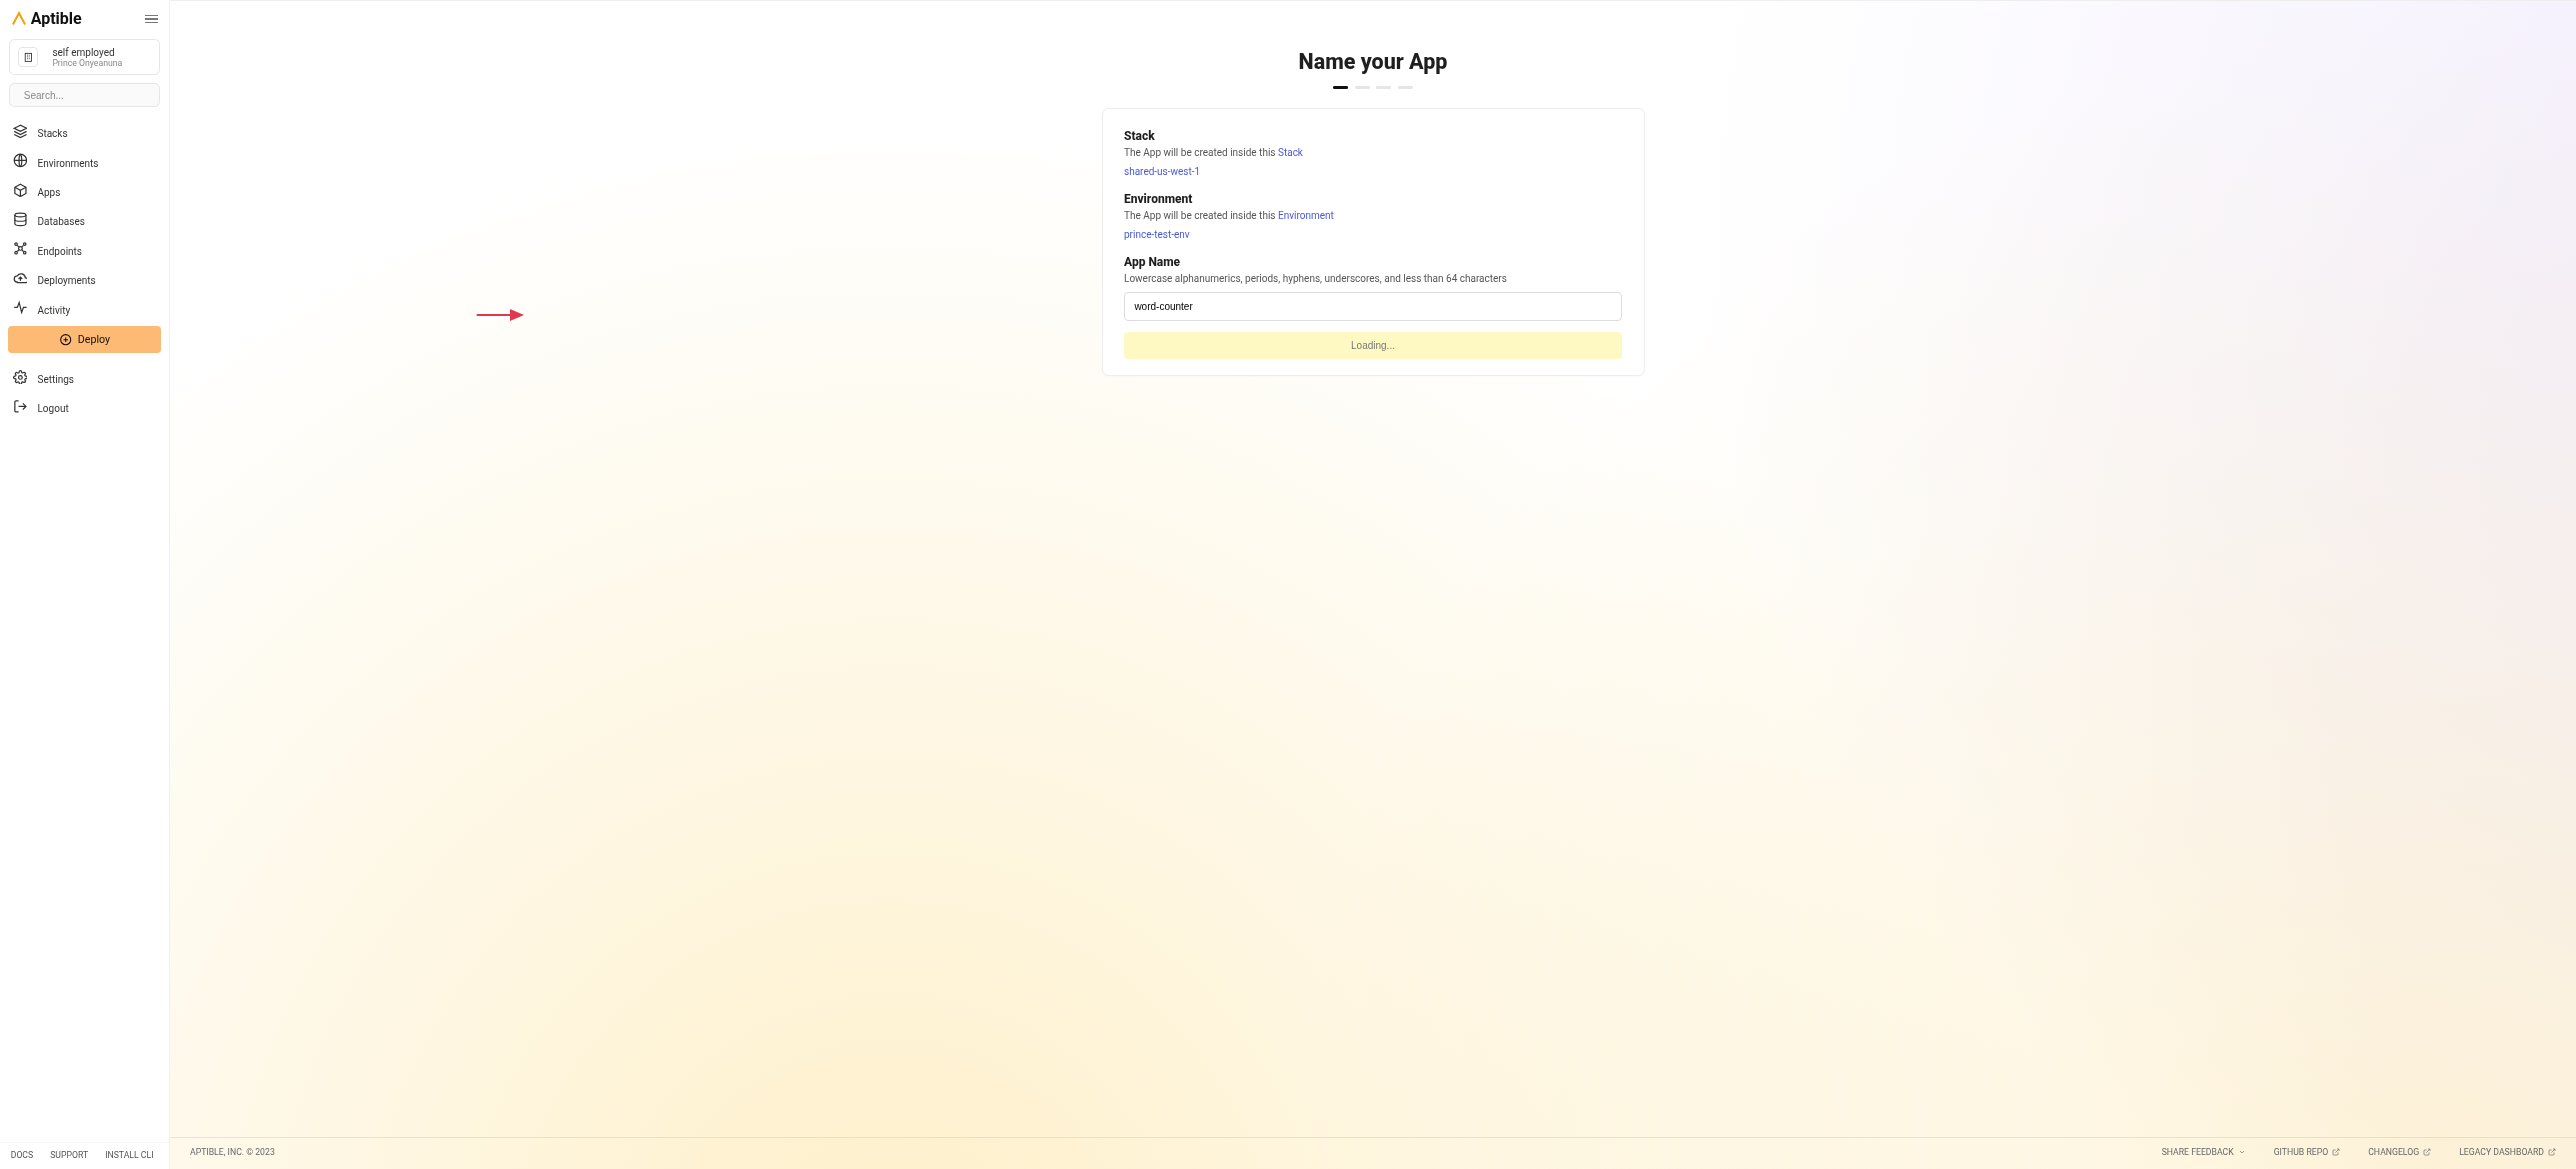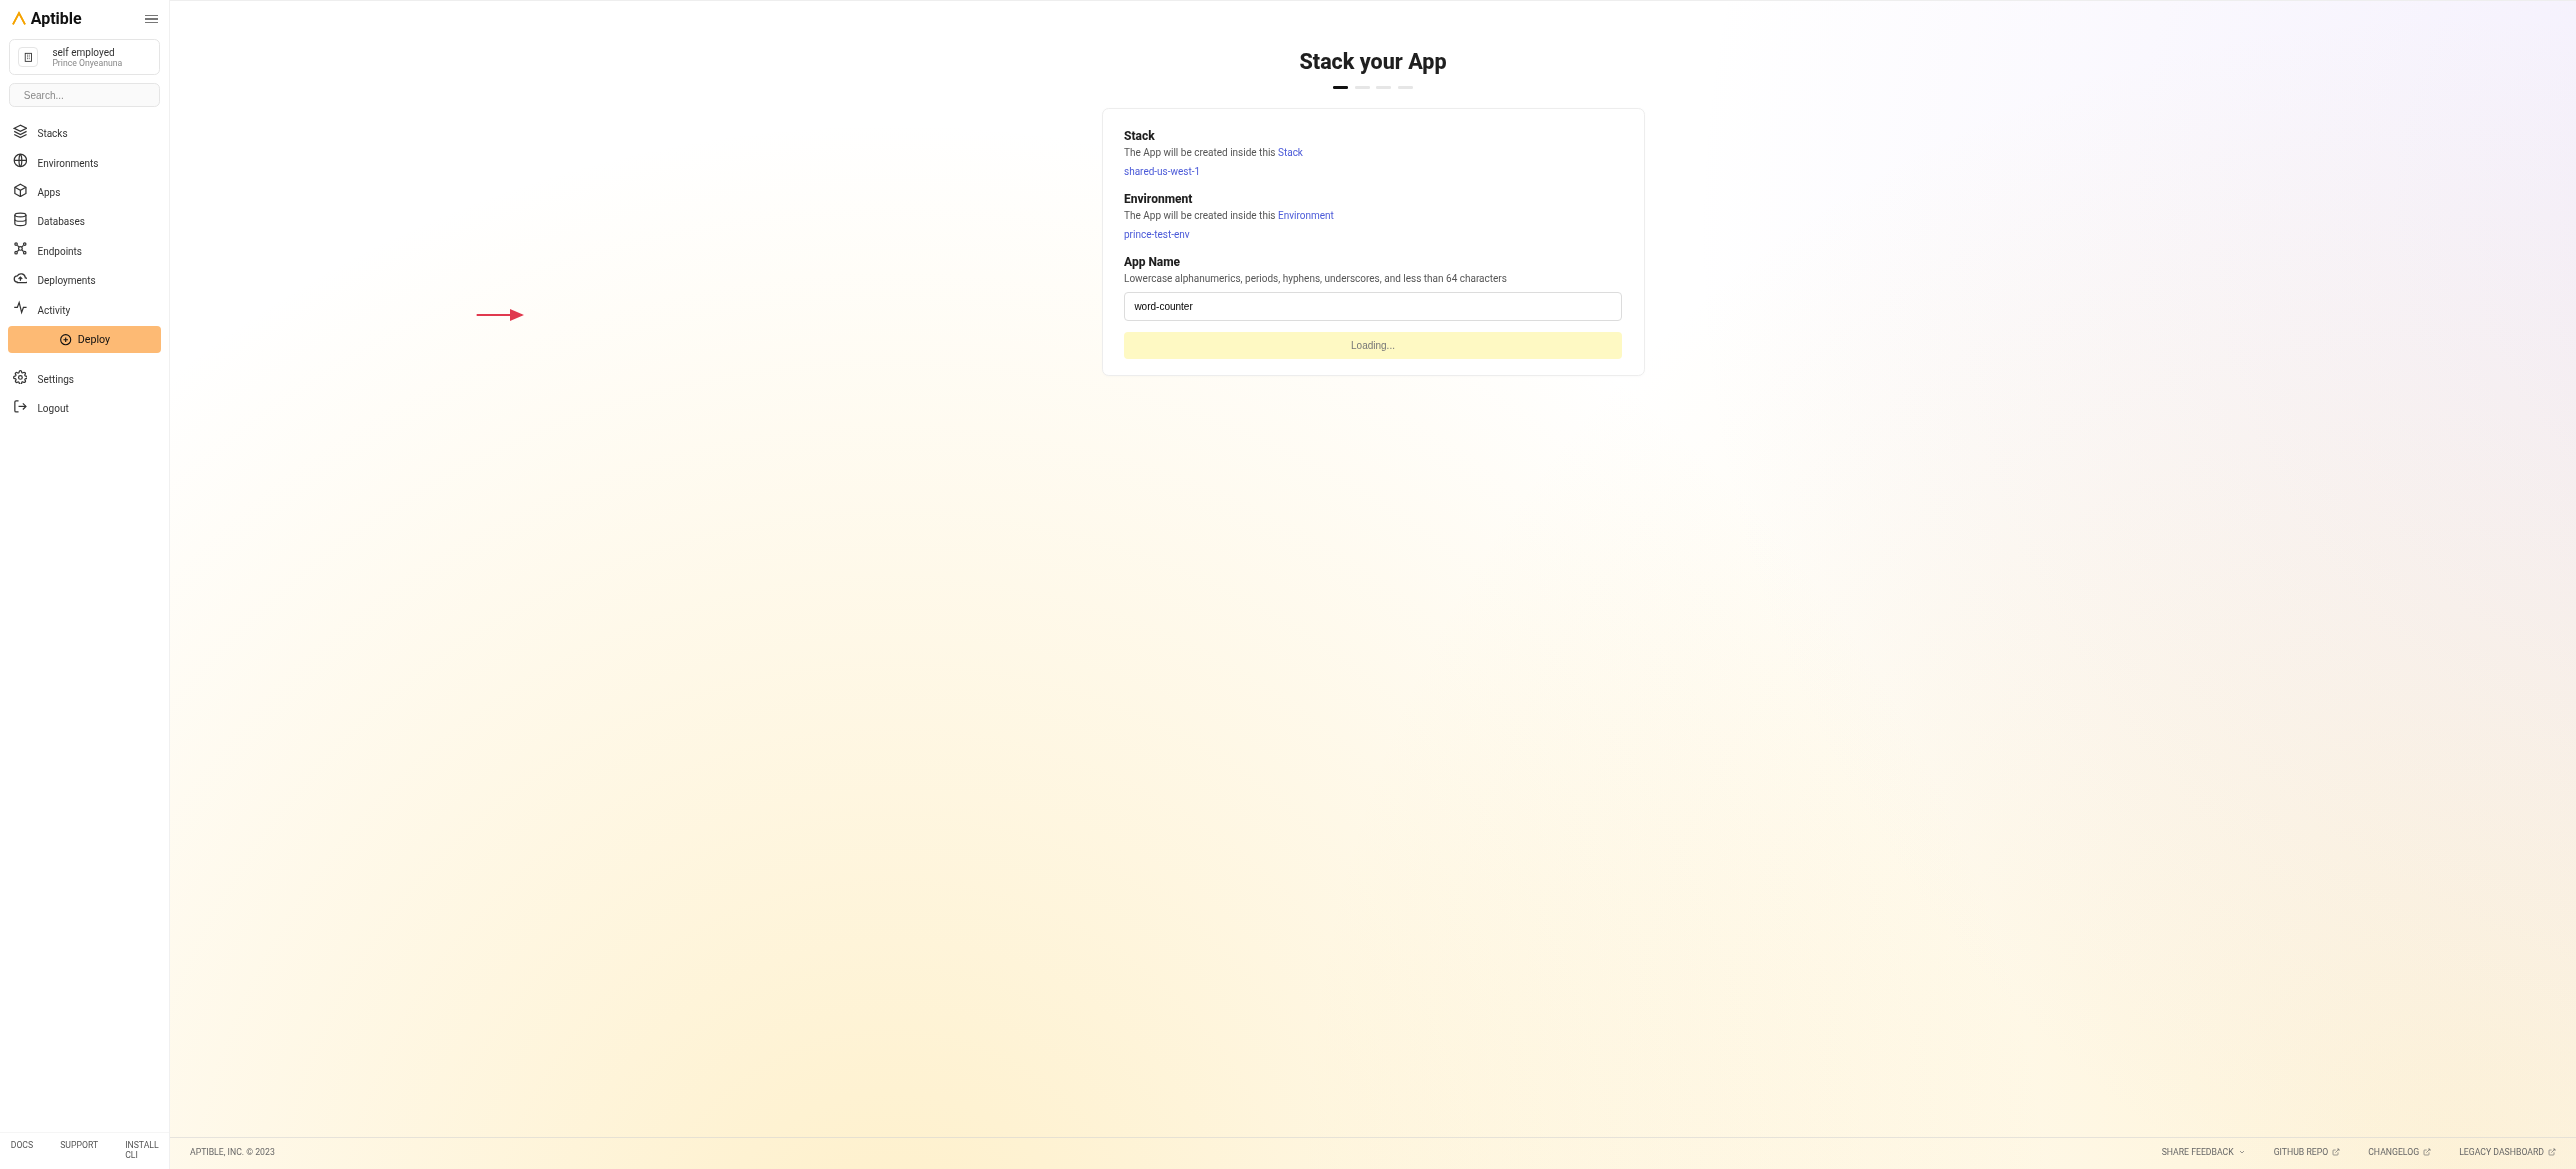--- a/index.html
+++ b/index.html
@@ -108,21 +108,21 @@
     background: #fdba74;
     border-radius: 4px;
     padding: 6.7px;
     display: flex; align-items: center; justify-content: center;
     gap: 5.4px; cursor: pointer;
     font-size: 10.7px; color: #111;
   }
 
   .sidebar-bottom {
     padding: 6.7px 10.7px 9.4px 10.7px;
-    display: flex; gap: 27px;
+    display: flex; gap: 17px;
     font-size: 8.7px; color: #555;
     border-top: 0.7px solid #f5f5f5;
   }
   .sidebar-bottom span { cursor: pointer; }
 
   
   .main {
     flex: 1;
     height: 100%;
     display: flex; flex-direction: column;
@@ -356,21 +356,21 @@
   <div class="sidebar-bottom">
     <span>DOCS</span>
     <span>SUPPORT</span>
     <span>INSTALL CLI</span>
   </div>
 </div>
 
 <div class="main">
   <div class="main-content">
 
-    <h1 class="page-title">Stack your App</h1>
+    <h1 class="page-title">Name your App</h1>
 
     <div class="stepper">
       <div class="step active"></div>
       <div class="step"></div>
       <div class="step"></div>
       <div class="step"></div>
     </div>
 
     <svg class="arrow-annotation" width="54" height="16" viewBox="0 0 80 24">
       <defs>

